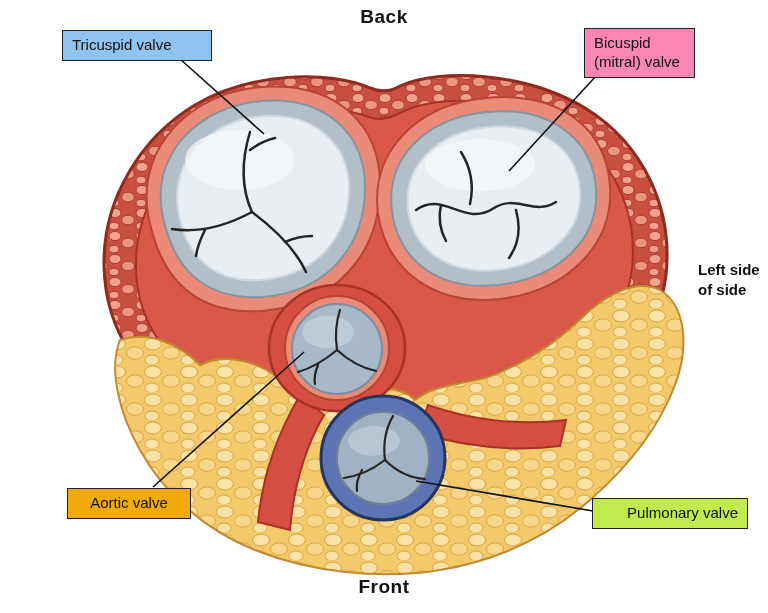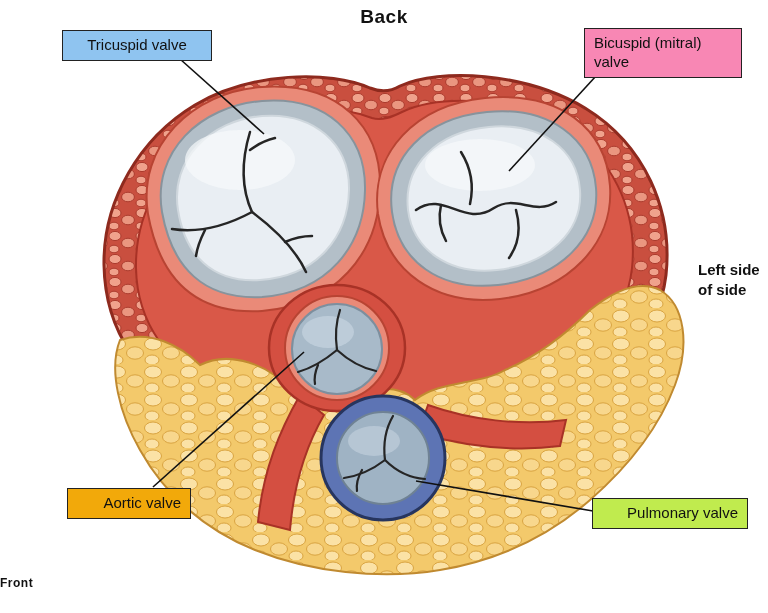--- a/index.html
+++ b/index.html
@@ -10,35 +10,35 @@
     font-family:"Liberation Sans", sans-serif;
     overflow:hidden;
   }
   svg{position:absolute;left:0;top:0;}
   .orient{
     position:absolute;
     font-weight:bold;
     color:#111;
   }
   .orient.back{left:0;right:0;top:6px;text-align:center;font-size:19px;letter-spacing:.5px;}
-  .orient.front{left:0;right:0;top:576px;font-size:12px;letter-spacing:.5px;}
+  .orient.front{left:0;right:0;top:576px;text-align:center;font-size:19px;letter-spacing:.5px;}
   .orient.rightside{left:8px;top:260px;width:64px;font-size:15px;line-height:1.3;}
   .orient.leftside{left:698px;top:260px;width:64px;font-size:15px;line-height:1.3;}
   .callout{
     position:absolute;
     border:1px solid #222;
     color:#111;
     font-size:15px;
     padding:5px 9px;
     line-height:1.25;
     box-sizing:border-box;
   }
-  .callout.tricuspid{left:62px;top:30px;width:150px;background:#8fc4f0;text-align:center;}
-  .callout.bicuspid{left:584px;top:28px;width:158px;background:#f887b4;}
-  .callout.aortic{left:67px;top:488px;width:124px;background:#f2a90a;text-align:right;}
+  .callout.tricuspid{left:62px;top:30px;width:150px;background:#8fc4f0;text-align:left;}
+  .callout.bicuspid{left:584px;top:28px;width:111px;background:#f887b4;}
+  .callout.aortic{left:67px;top:488px;width:124px;background:#f2a90a;text-align:center;}
   .callout.pulmonary{left:592px;top:498px;width:156px;background:#c0eb4e;text-align:right;}
 </style>
 </head>
 <body>
 
 <div id="stage">
 
   <svg width="768" height="613" viewBox="0 0 768 613">
     <defs>
       <pattern id="pebbles" width="27" height="23" patternUnits="userSpaceOnUse">

